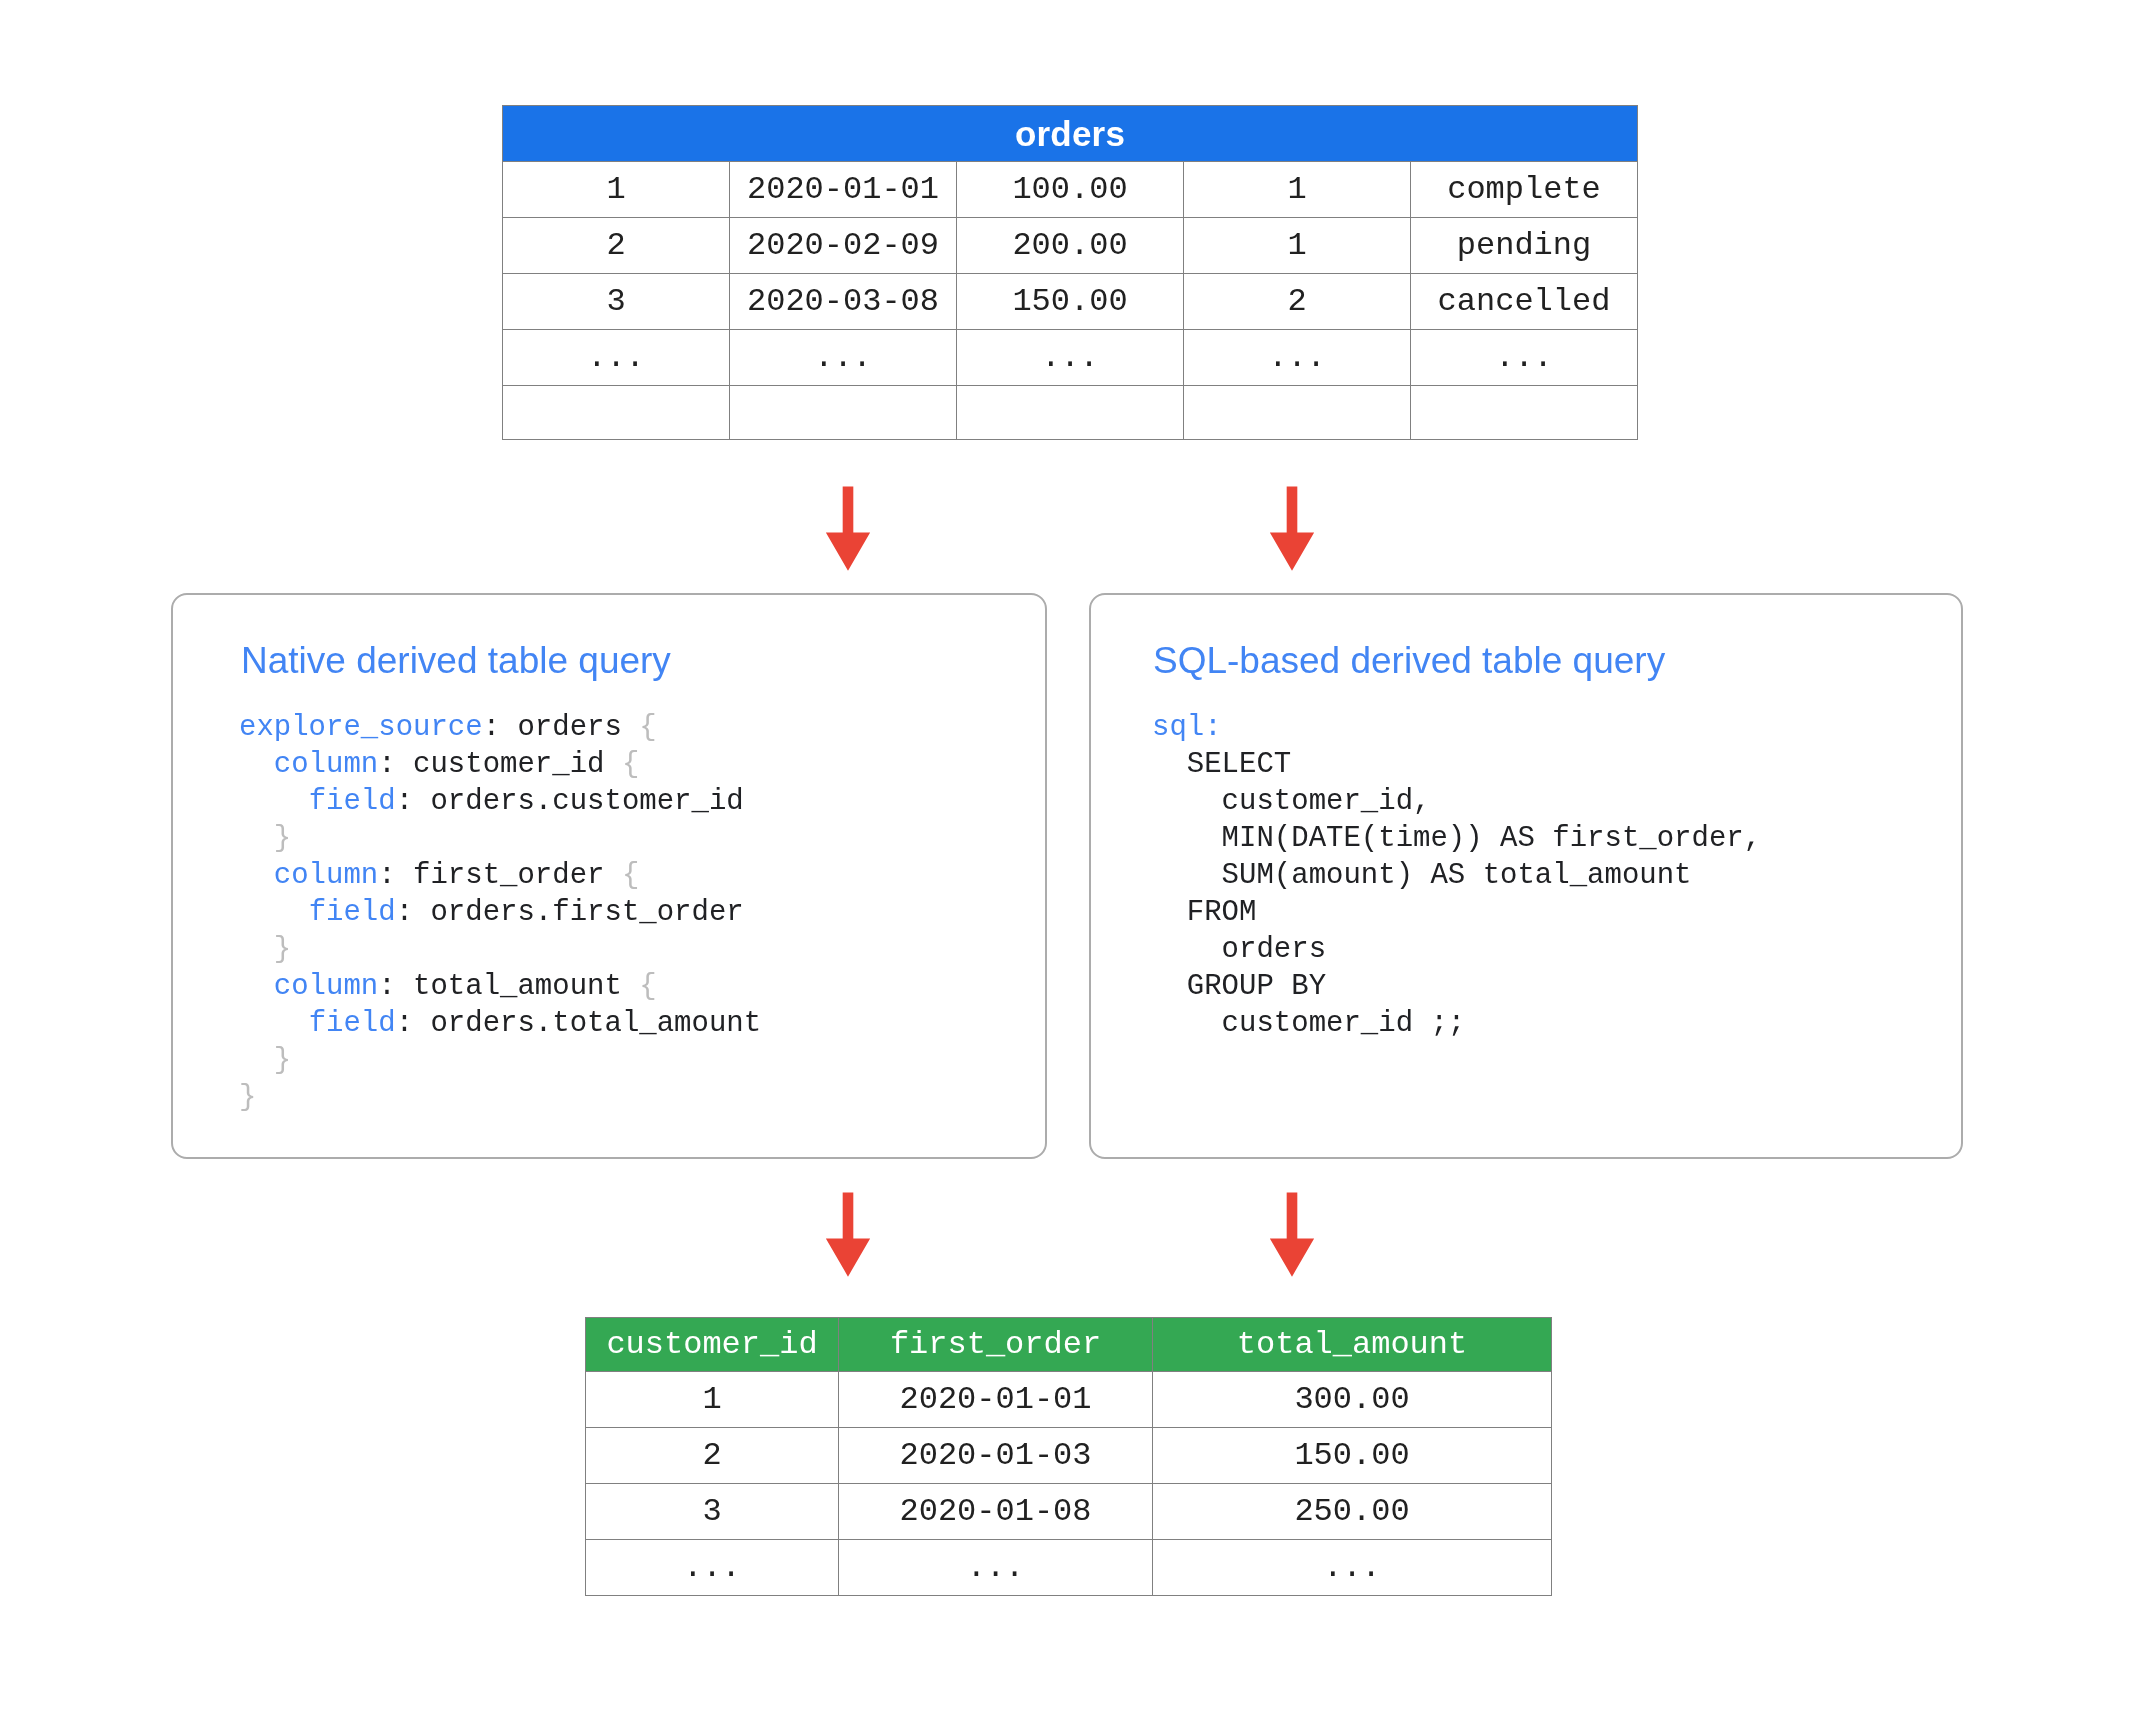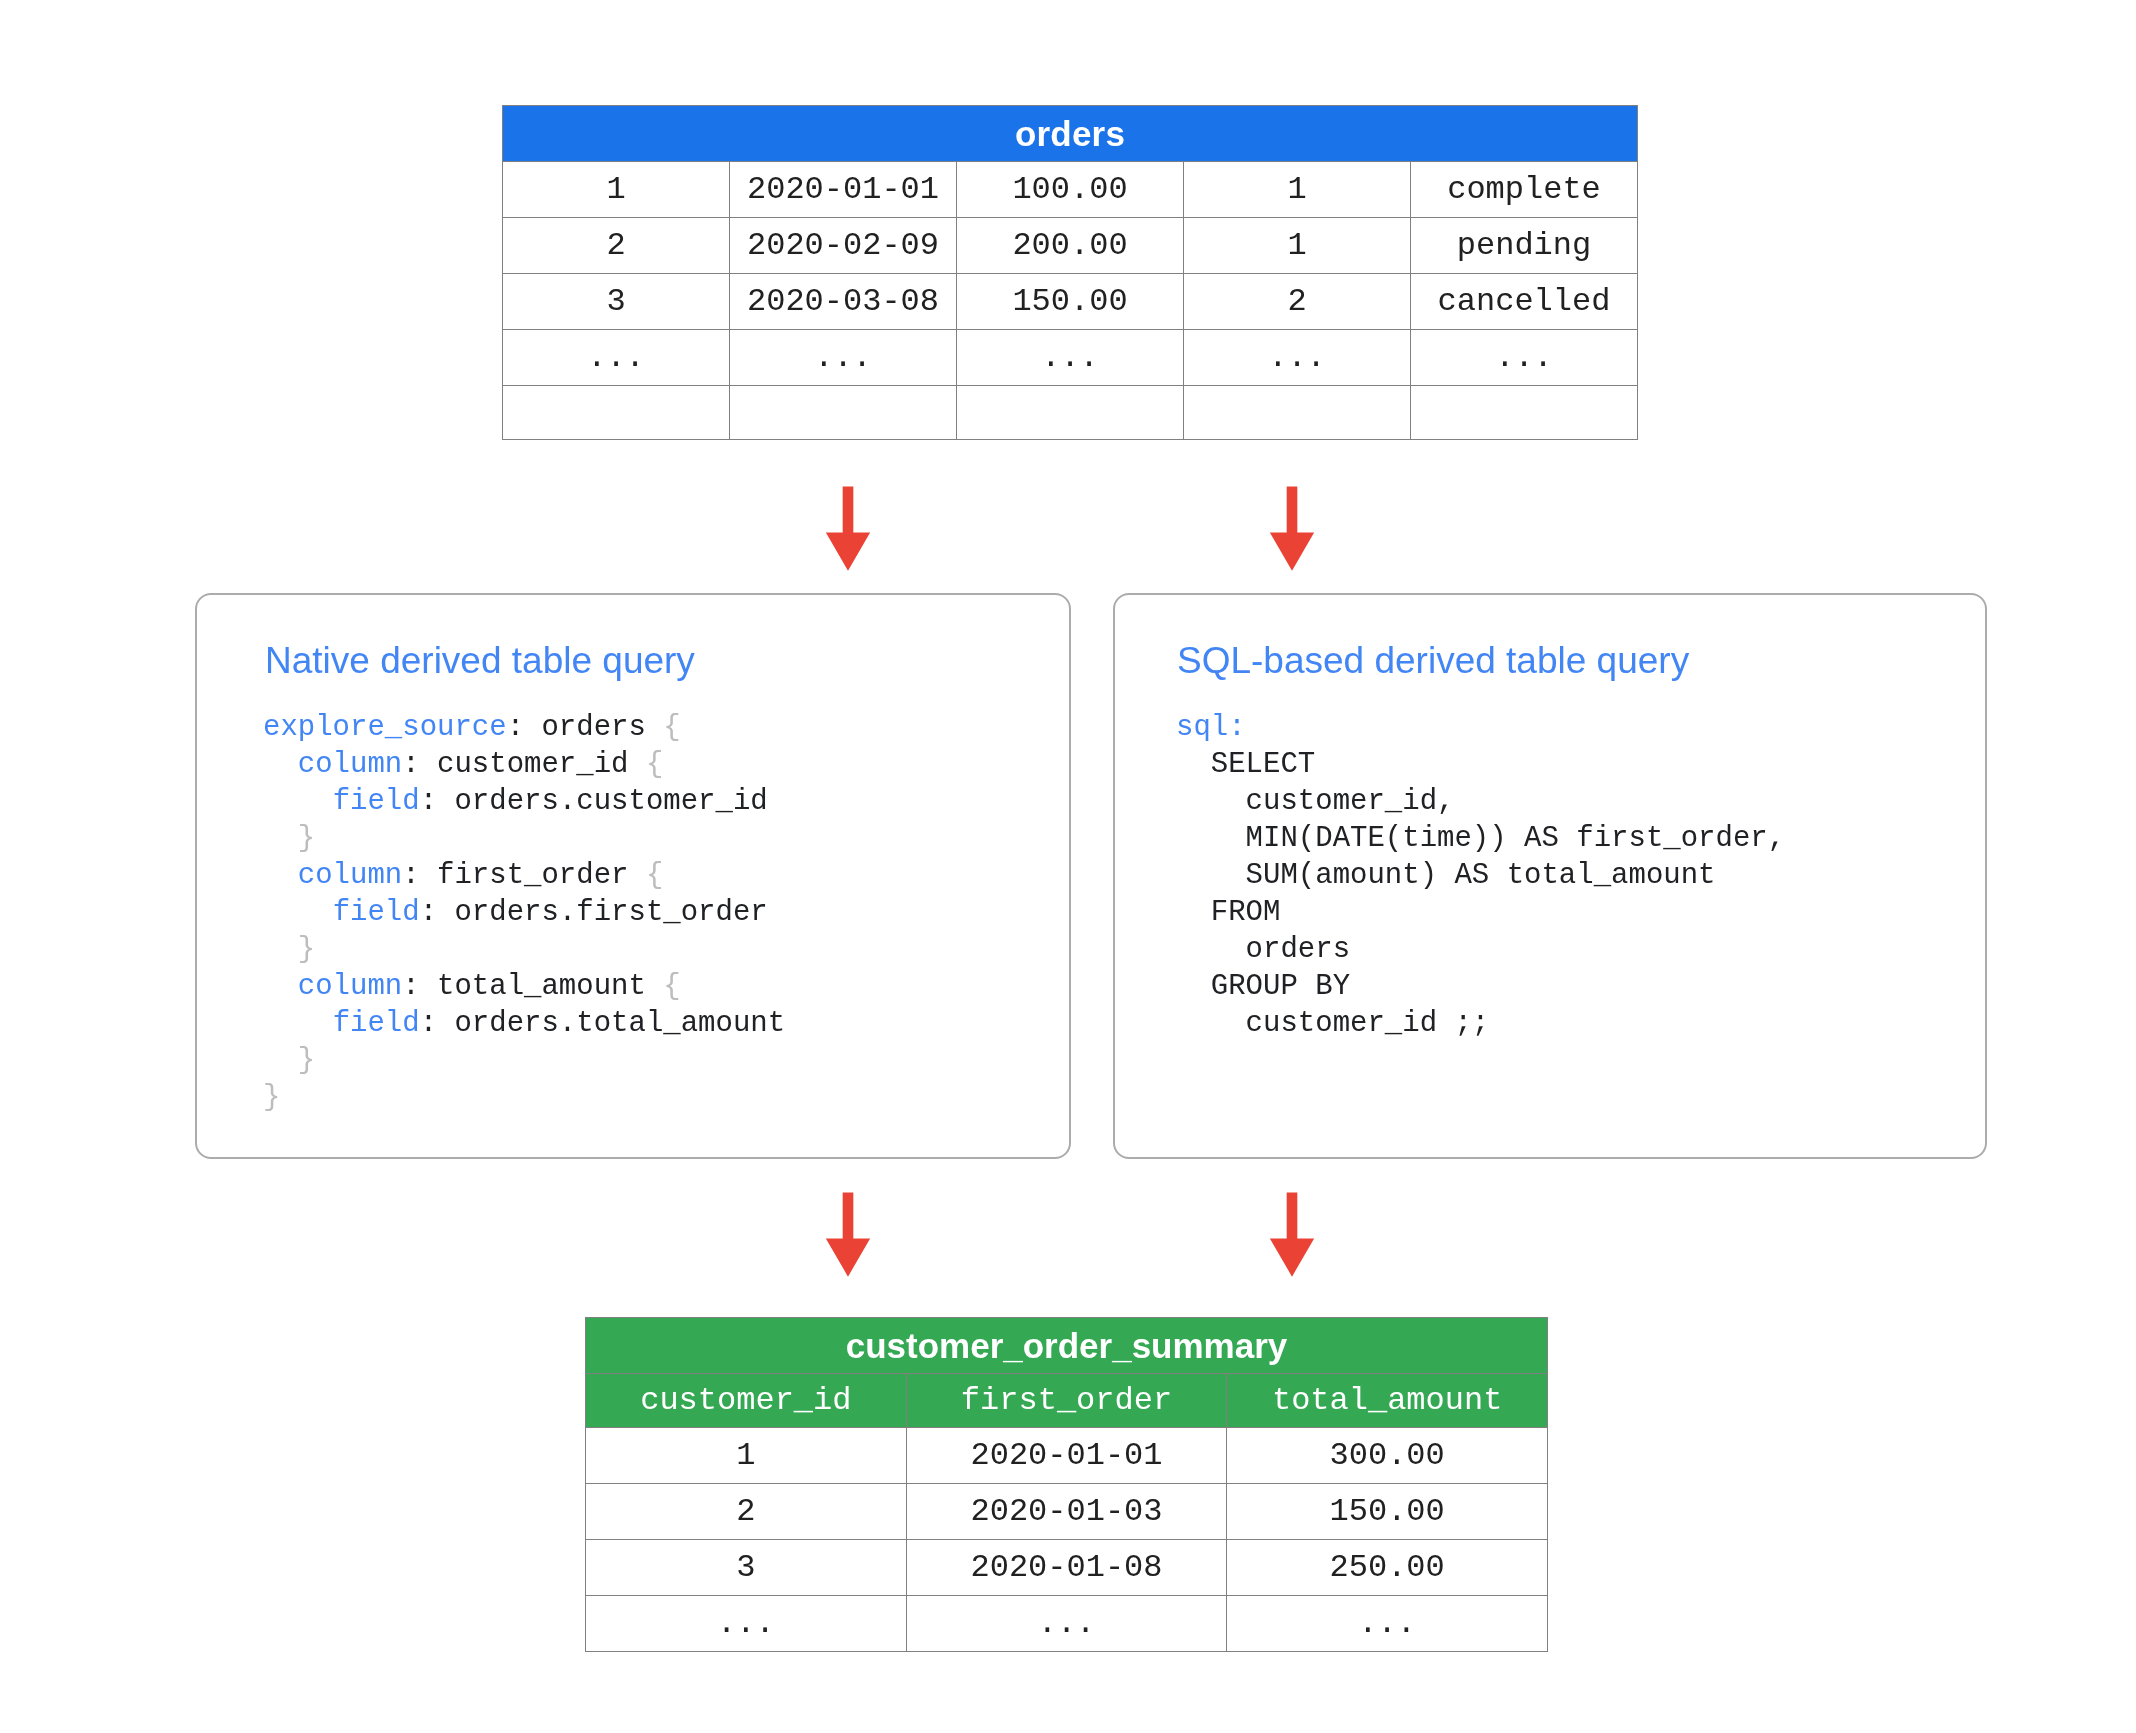--- a/index.html
+++ b/index.html
@@ -101,21 +101,20 @@
     height: 55px;
   }
 
   
   .query-card {
     position: absolute;
     background: #ffffff;
     border: 2.7px solid #ACACAC;
     border-radius: 16px;
     box-sizing: border-box;
-    margin-left: 24px;
   }
   #card-native { left: 171px;  top: 593px; width: 876px;  height: 566px; }
   #card-sql    { left: 1089px; top: 593px; width: 874px;  height: 566px; }
 
   .card-title {
     position: absolute;
     left: 68px;
     top: 45px;
     color: #4285F4;
     font-family: "Liberation Sans", sans-serif;
@@ -223,23 +222,20 @@
 
   <svg class="arrow" style="left:817px; top:1192px;" viewBox="0 0 70 96">
     <polygon points="29,0 41,0 41,52 60,52 35,95 10,52 29,52" fill="#EA4335"></polygon>
   </svg>
   <svg class="arrow" style="left:1261px; top:1192px;" viewBox="0 0 70 96">
     <polygon points="29,0 41,0 41,52 60,52 35,95 10,52 29,52" fill="#EA4335"></polygon>
   </svg>
 
   <table class="data-table" id="summary-table">
     <tbody>
-      <tr>
-        <td class="tbl-title" colspan="3">customer_order_summary</td>
-      </tr>
       <tr class="tbl-head">
         <th style="width:252px">customer_id</th>
         <th style="width:313px">first_order</th>
         <th style="width:398px">total_amount</th>
       </tr>
       <tr>
         <td class="cell">1</td>
         <td class="cell">2020-01-01</td>
         <td class="cell">300.00</td>
       </tr>

